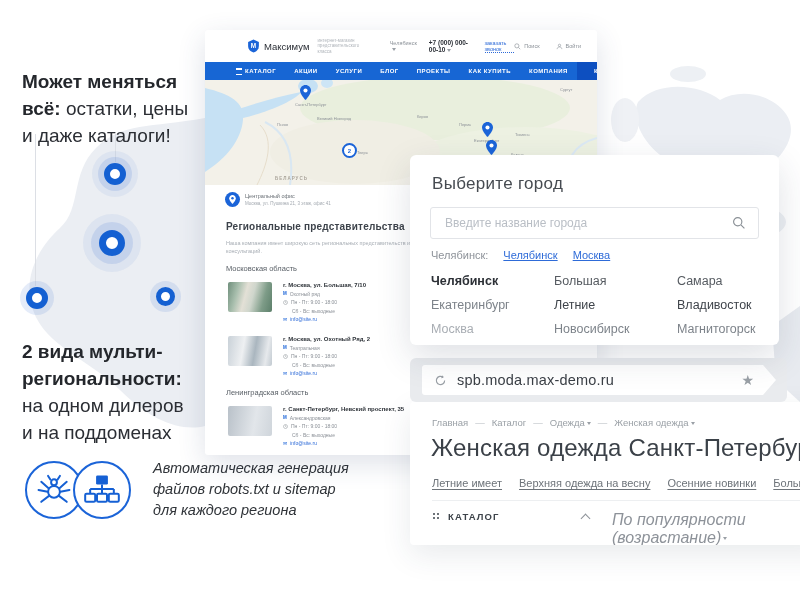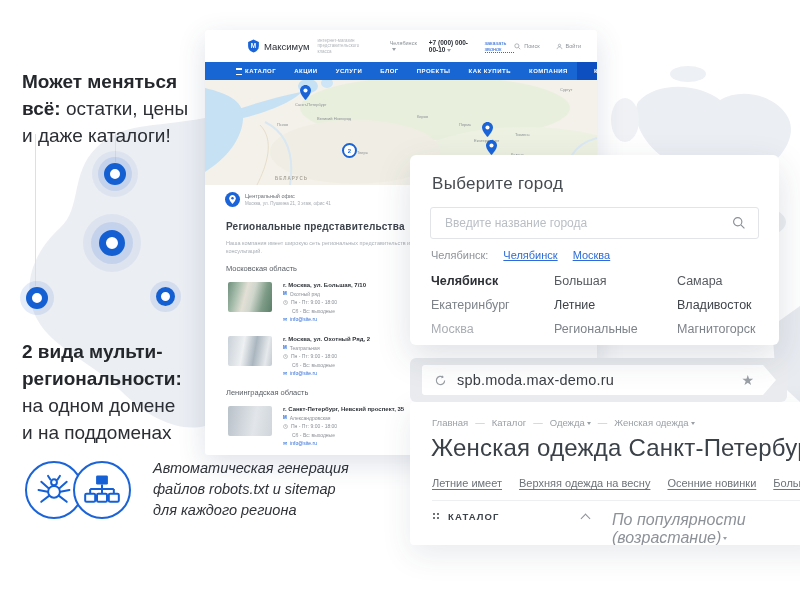--- a/index.html
+++ b/index.html
@@ -171,21 +171,21 @@
 
   <div class="blurb" id="blurb1">
     <div><b>Может меняться</b></div>
     <div><b>всё:</b><span> остатки, цены</span></div>
     <div>и даже каталоги!</div>
   </div>
 
   <div class="blurb" id="blurb2">
     <div><b>2 вида мульти-</b></div>
     <div><b>региональности:</b></div>
-    <div>на одном домене</div>
+    <div>на одном дилеров</div>
     <div>и на поддоменах</div>
   </div>
 
   <div class="feature">
     <div class="fcircle">
       <svg width="40" height="40" viewBox="0 0 44 44">
         <g stroke="#1560d4" stroke-width="2.2" fill="none" stroke-linecap="round">
           <circle cx="22" cy="24" r="6.5"></circle>
             <circle cx="22" cy="13.5" r="3.2"></circle>
           <path d="M18 10.5 L15.5 6.5"></path>
@@ -427,21 +427,21 @@
       <a>Москва</a>
     </div>
     <div class="cm-grid">
       <div class="ct-bold">Челябинск</div>
       <div class="ct-mid">Большая</div>
       <div class="ct-mid">Самара</div>
       <div class="ct-gray">Екатеринбург</div>
       <div class="ct-dark">Летние</div>
       <div class="ct-dark">Владивосток</div>
       <div class="ct-light">Москва</div>
-      <div class="ct-gray">Региональные</div>
+      <div class="ct-gray">Новосибирск</div>
       <div class="ct-gray">Магнитогорск</div>
     </div>
   </div>
 
   <div class="url-strip">
     <div class="url-bar">
       <svg width="13" height="13" viewBox="0 0 22 22">
         <path d="M18 11 A7 7 0 1 1 15.5 5.6" stroke="#9aa0a6" stroke-width="2" fill="none"></path>
         <path d="M15 2 L16 6.2 L11.8 7" fill="#9aa0a6"></path>
       </svg>

